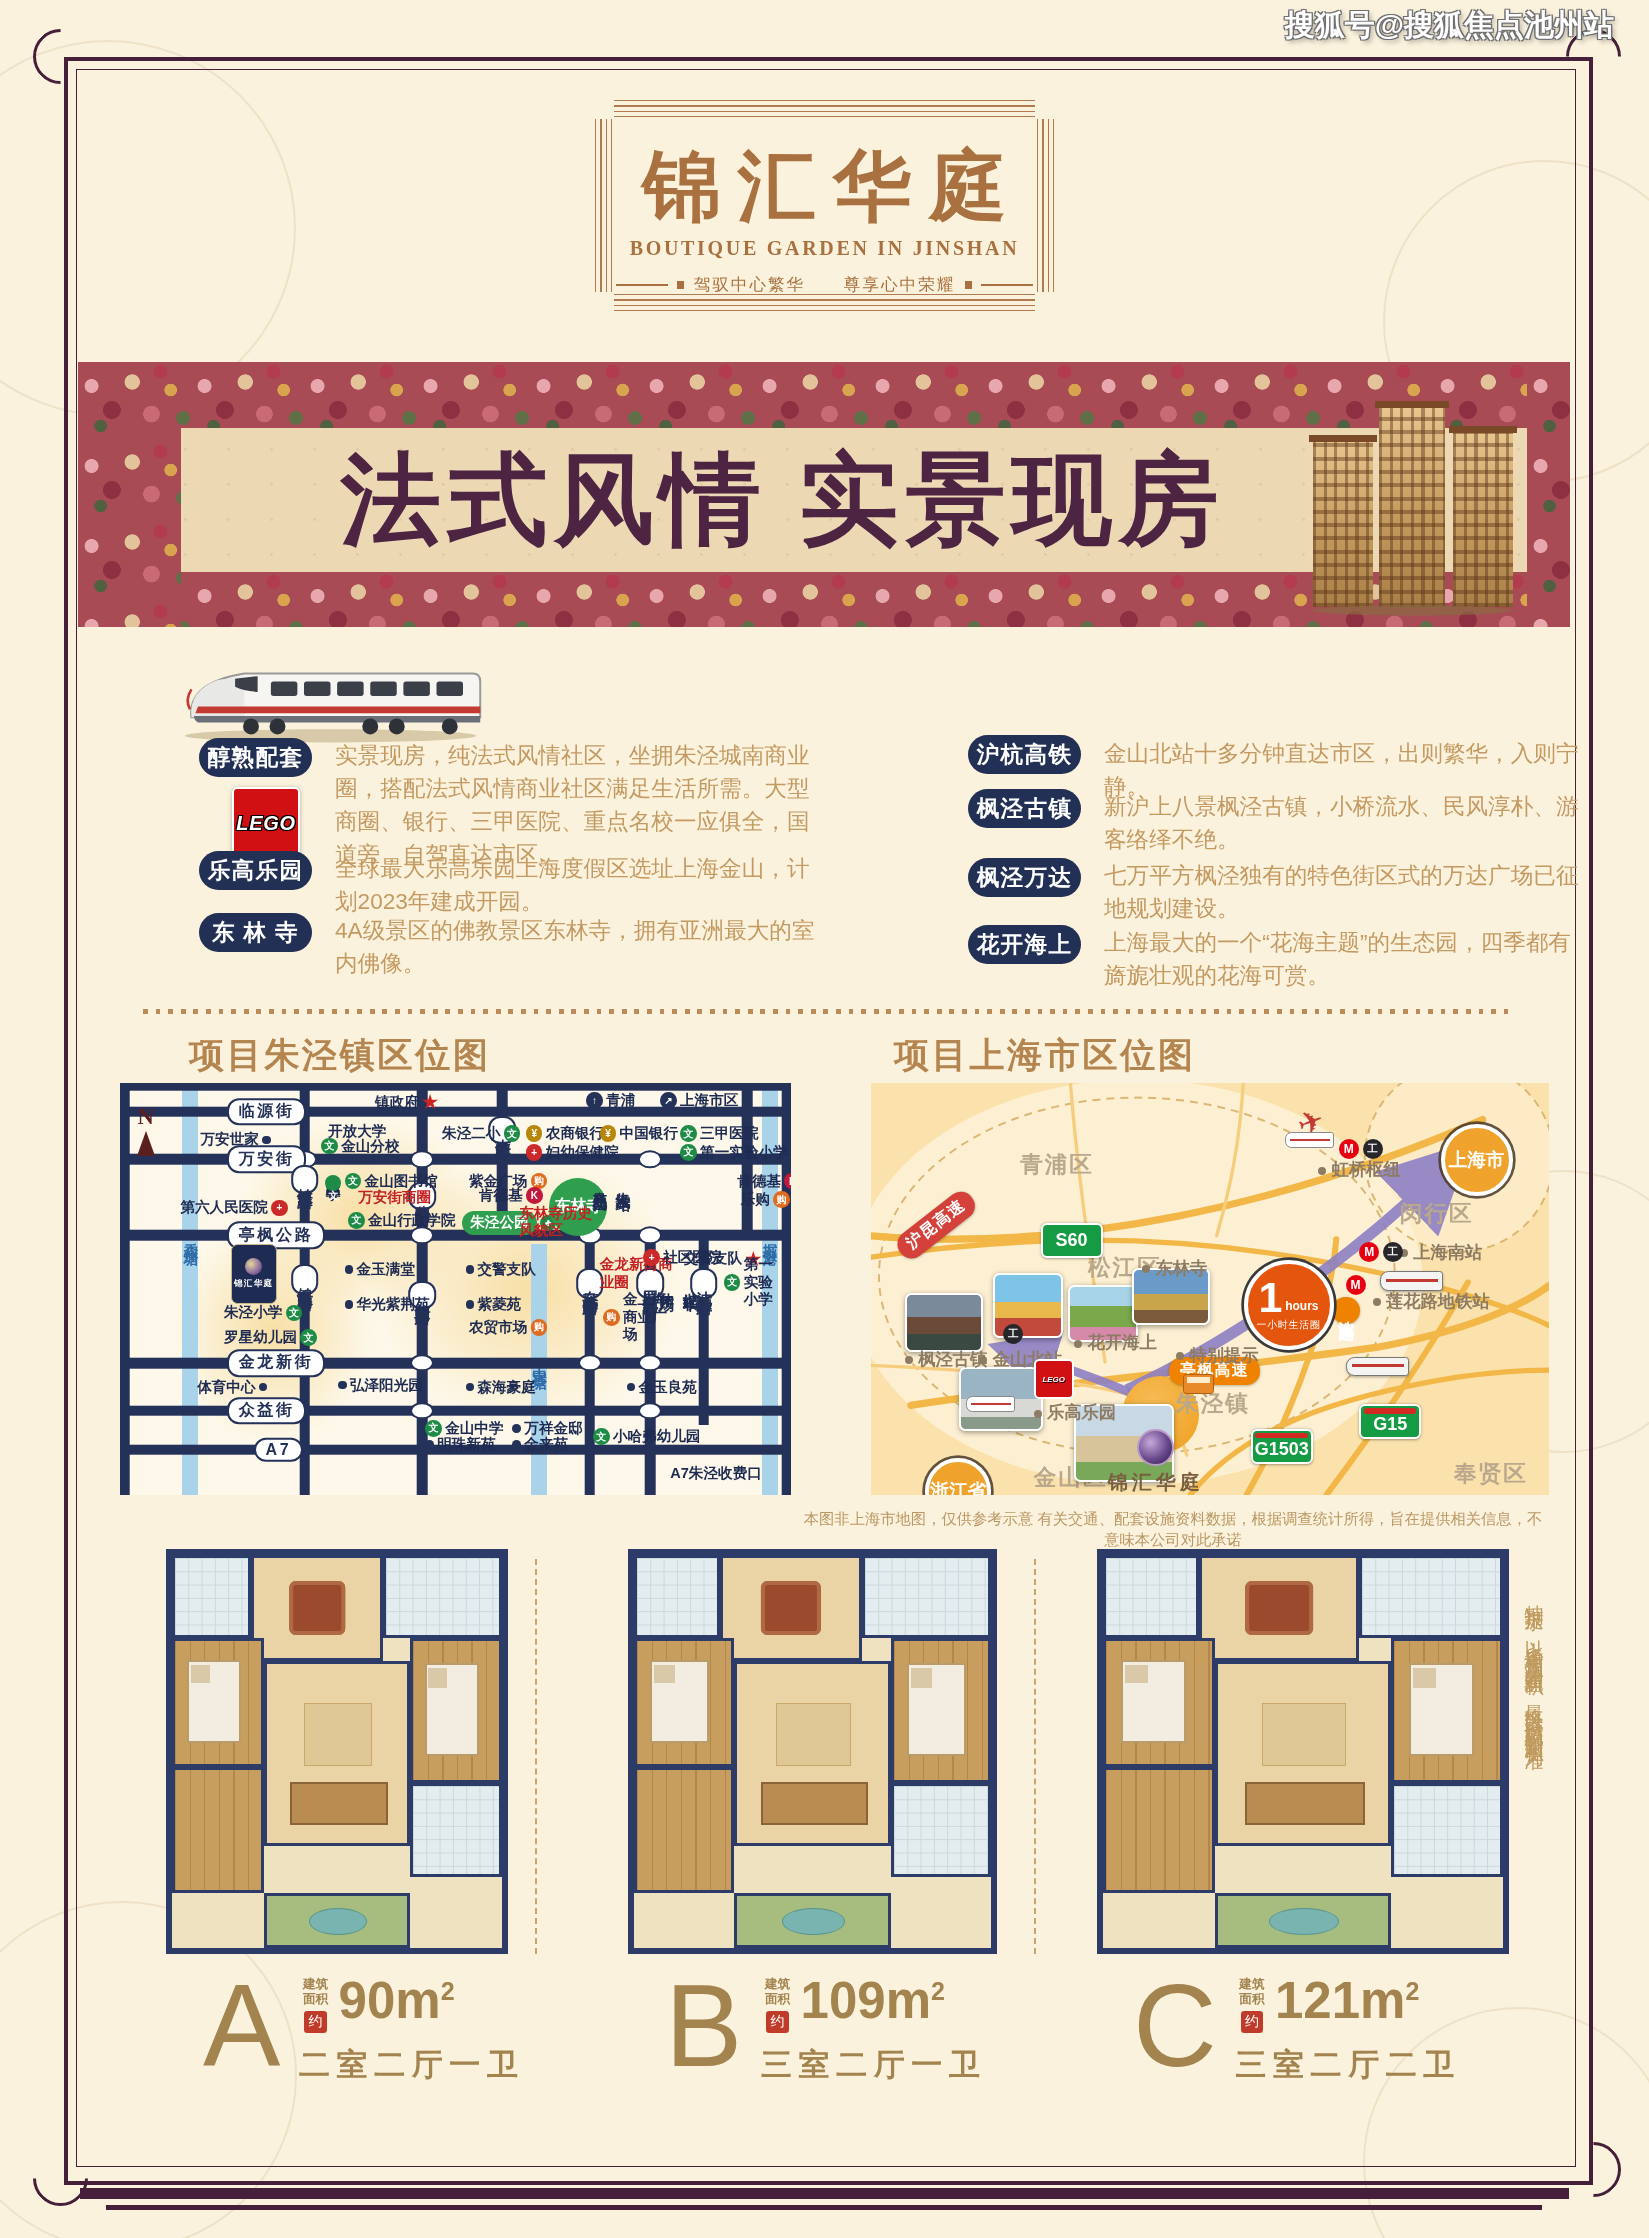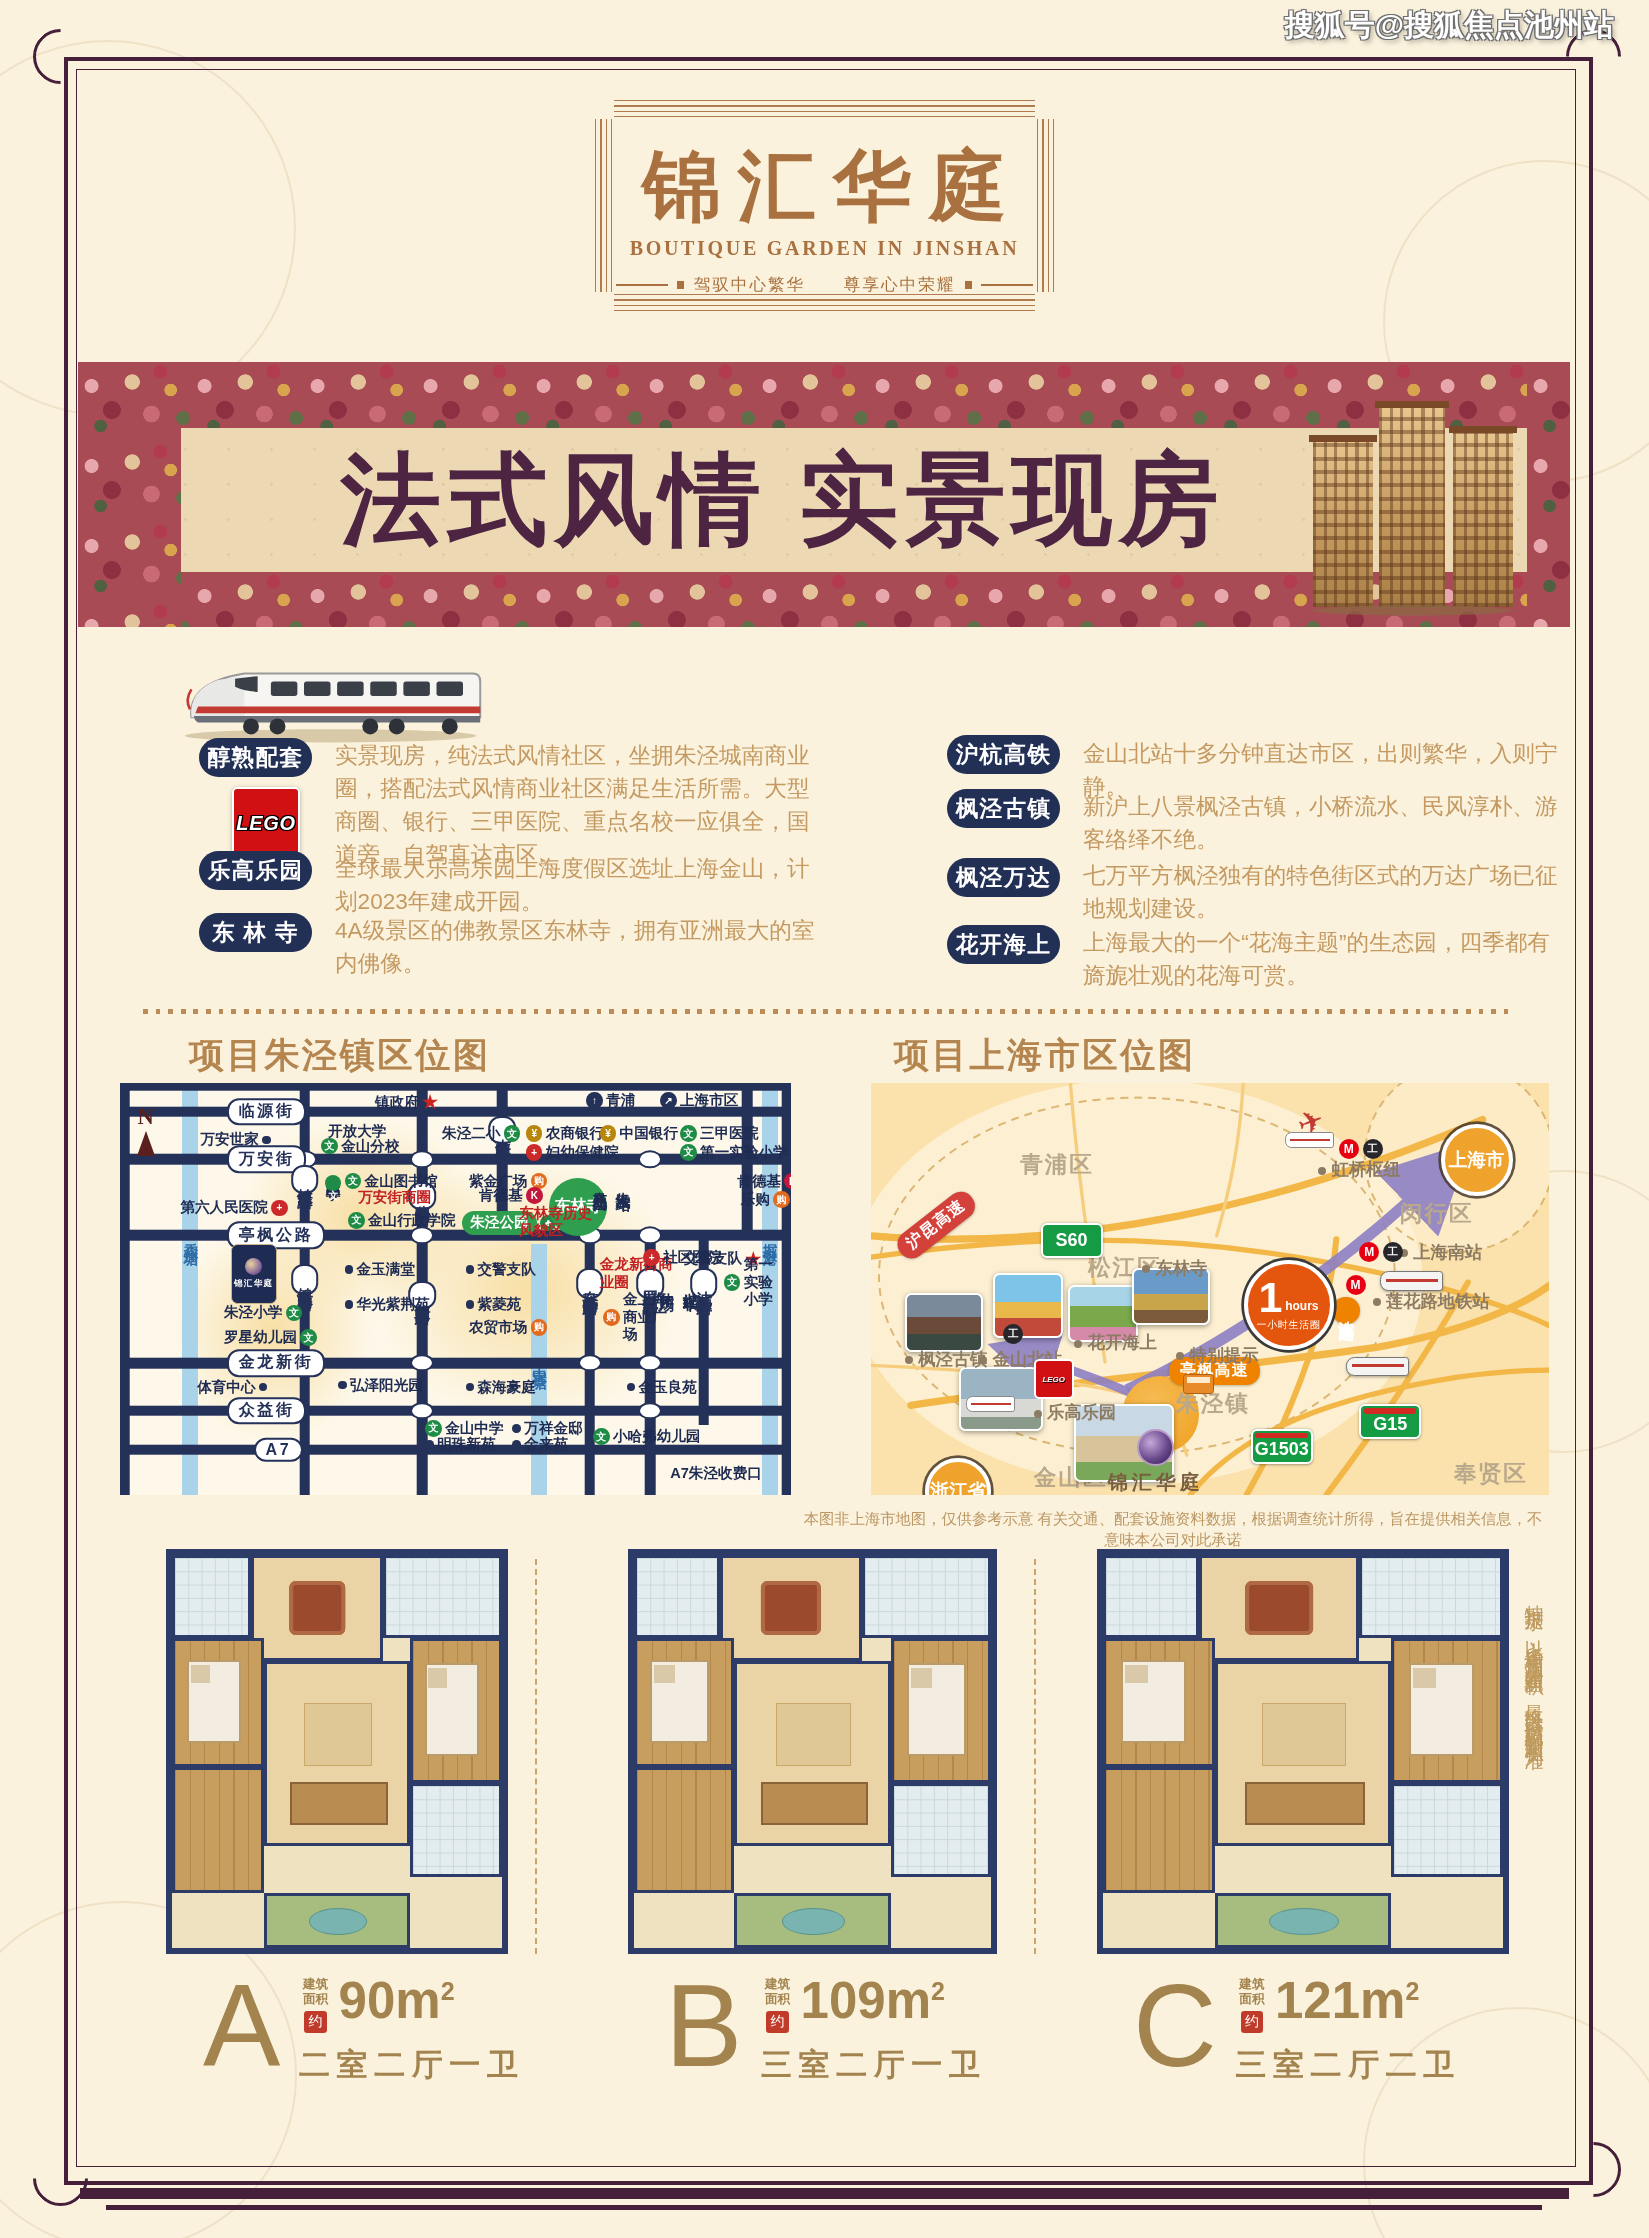--- a/index.html
+++ b/index.html
@@ -244,21 +244,21 @@
       </div>
       <div class="frow" style="top: 117px;">
         <span class="pill">乐高乐园</span>
         <div class="ftext">全球最大乐高乐园上海度假区选址上海金山，计划2023年建成开园。</div>
       </div>
       <div class="frow" style="top: 179px;">
         <span class="pill">东 林 寺</span>
         <div class="ftext">4A级景区的佛教景区东林寺，拥有亚洲最大的室内佛像。</div>
       </div>
     </div>
-  <div id="featR" class="featcol" style="left:947px;top:734px;height:286px;">
+  <div id="featR" class="featcol" style="left:968px;top:734px;height:286px;">
       <div class="frow" style="top: 1.3px;">
         <span class="pill">沪杭高铁</span>
         <div class="ftext">金山北站十多分钟直达市区，出则繁华，入则宁静。</div>
       </div>
       <div class="frow" style="top: 55px;">
         <span class="pill">枫泾古镇</span>
         <div class="ftext">新沪上八景枫泾古镇，小桥流水、民风淳朴、游客络绎不绝。</div>
       </div>
       <div class="frow" style="top: 124px;">
         <span class="pill">枫泾万达</span>

